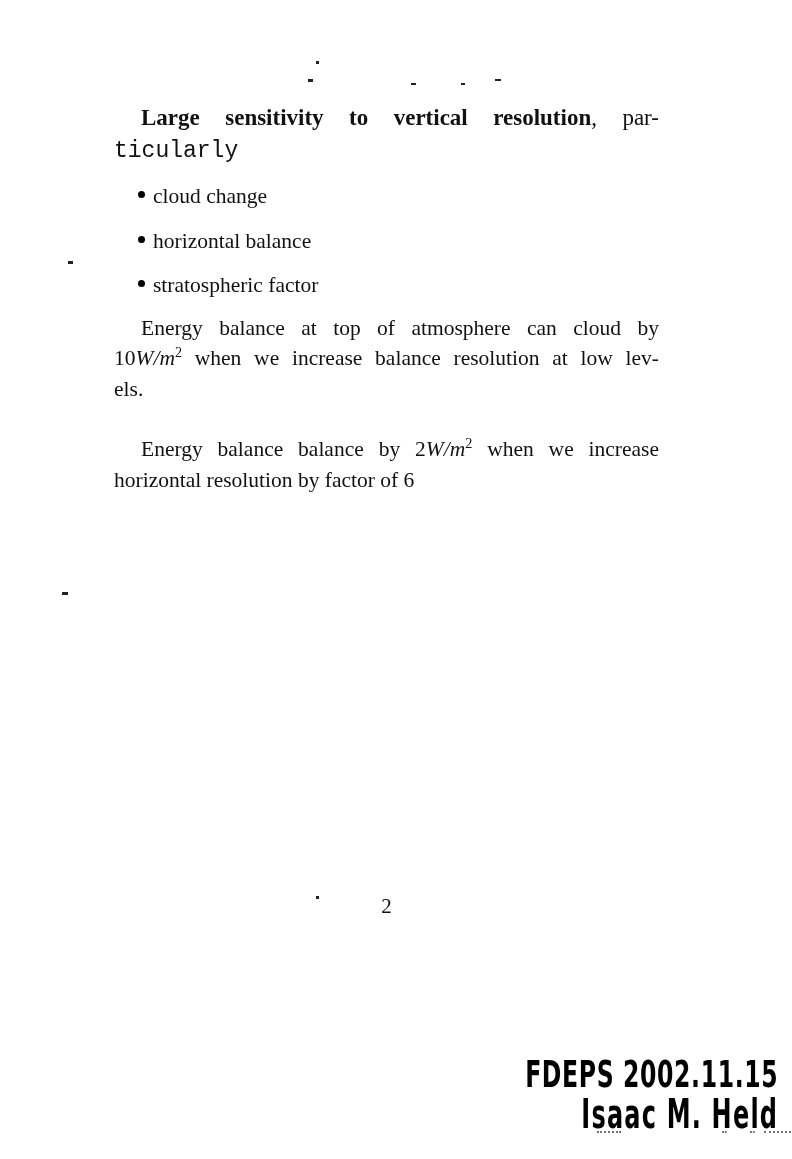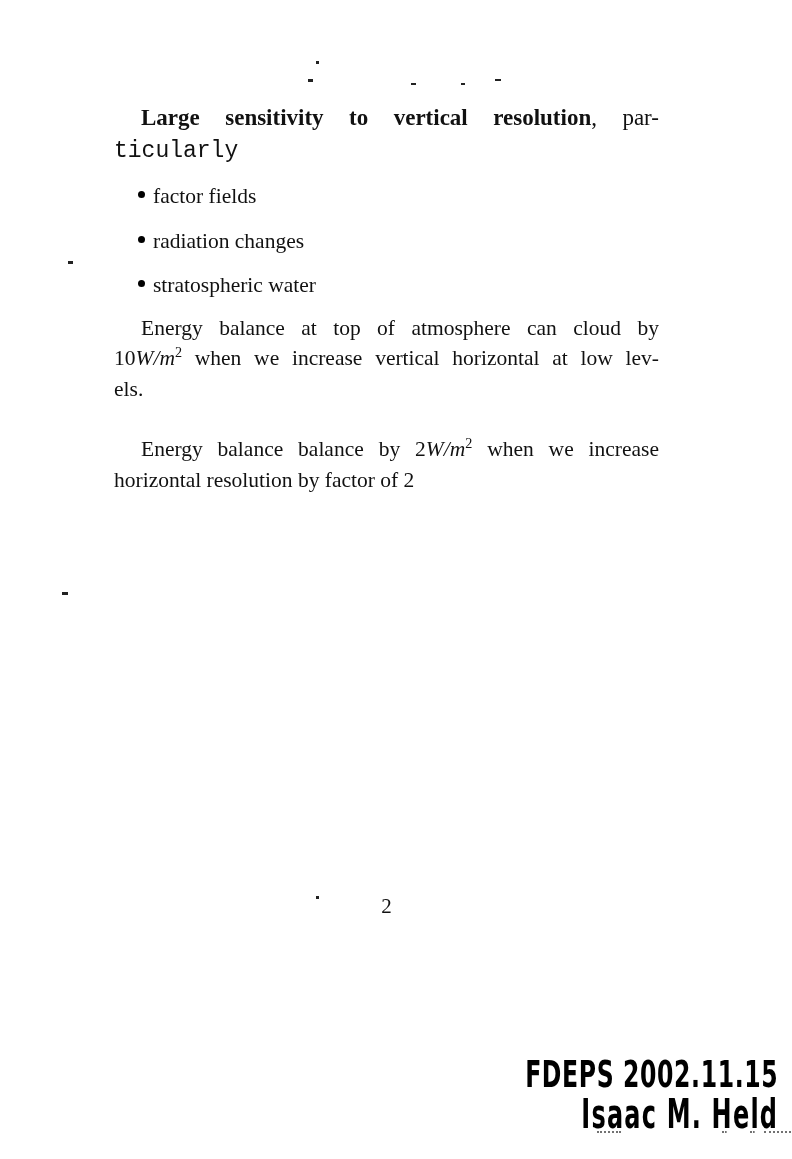--- a/index.html
+++ b/index.html
@@ -54,37 +54,37 @@
 </head>
 <body>
 
 <div class="page">
 
   <div class="line just indent ti" style="top:103px;"><span class="b">Large sensitivity to vertical resolution</span><span>, par-</span></div>
   <div class="line ti" style="top:136px;font-family:Liberation Mono, monospace;">ticularly</div>
 
   <div class="bullet-row" style="top:181px;">
     <span class="dot"></span>
-    <span class="btxt">factor fields</span>
+    <span class="btxt">cloud change</span>
   </div>
   <div class="bullet-row" style="top:226px;">
     <span class="dot"></span>
-    <span class="btxt">radiation changes</span>
+    <span class="btxt">horizontal balance</span>
   </div>
   <div class="bullet-row" style="top:270px;">
     <span class="dot"></span>
-    <span class="btxt">stratospheric water</span>
+    <span class="btxt">stratospheric factor</span>
   </div>
 
   <div class="line just indent" style="top:313px;">Energy balance at top of atmosphere can cloud by</div>
-  <div class="line just" style="top:343px;"><span>10</span><span class="math">W/m</span><span class="sup">2</span><span> when we increase vertical horizontal at low lev-</span></div>
+  <div class="line just" style="top:343px;"><span>10</span><span class="math">W/m</span><span class="sup">2</span><span> when we increase balance resolution at low lev-</span></div>
   <div class="line" style="top:374px;">els.</div>
 
   <div class="line just indent" style="top:434px;"><span>Energy balance balance by </span><span>2</span><span class="math">W/m</span><span class="sup">2</span><span> when we increase</span></div>
-  <div class="line" style="top:465px;">horizontal resolution by factor of 2</div>
+  <div class="line" style="top:465px;">horizontal resolution by factor of 6</div>
 
   <div class="pagenum">2</div>
 
   <div class="hw hw1">FDEPS 2002.11.15</div>
   <div class="hw hw2">Isaac M. Held</div>
 
   <div class="dotseg" style="left:597px;top:1131px;width:24px;"></div>
   <div class="dotseg" style="left:722px;top:1131px;width:5px;"></div>
   <div class="dotseg" style="left:750px;top:1131px;width:5px;"></div>
   <div class="dotseg" style="left:764px;top:1131px;width:27px;"></div>

